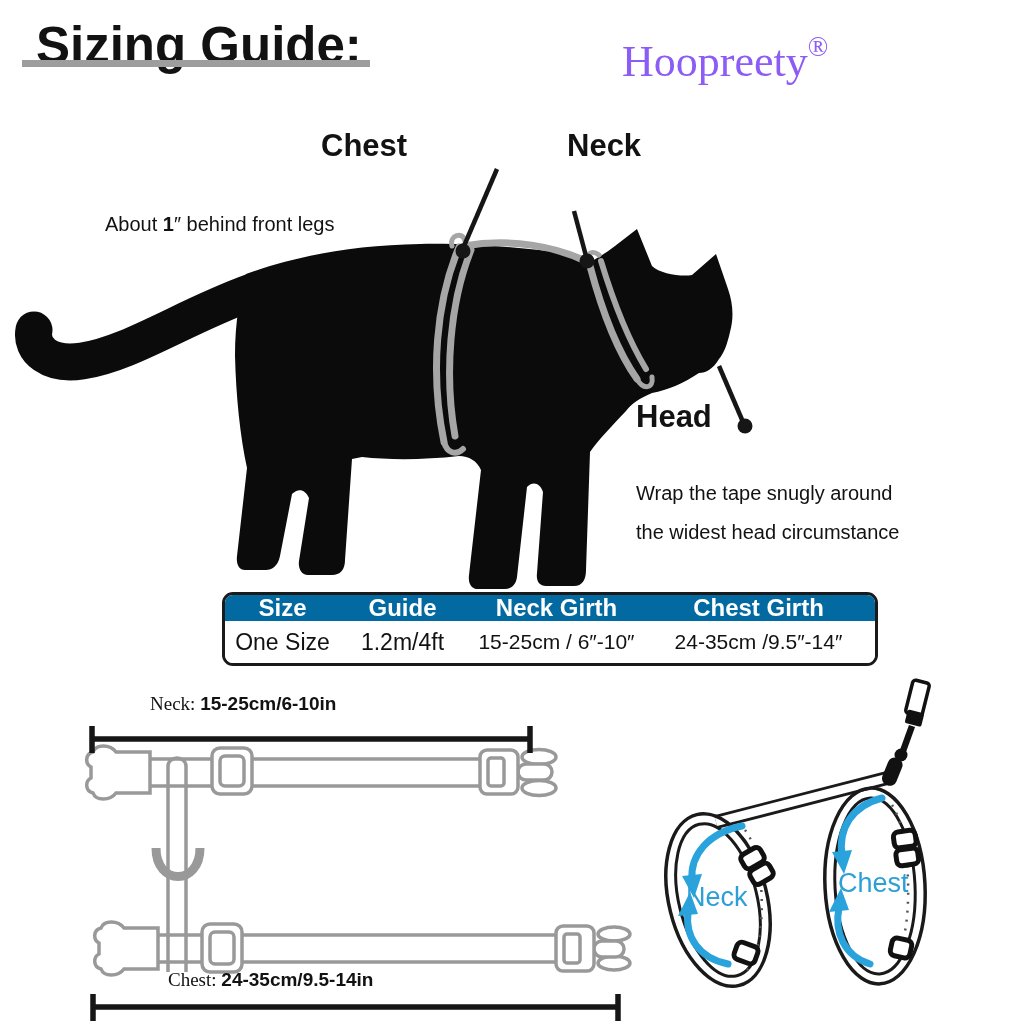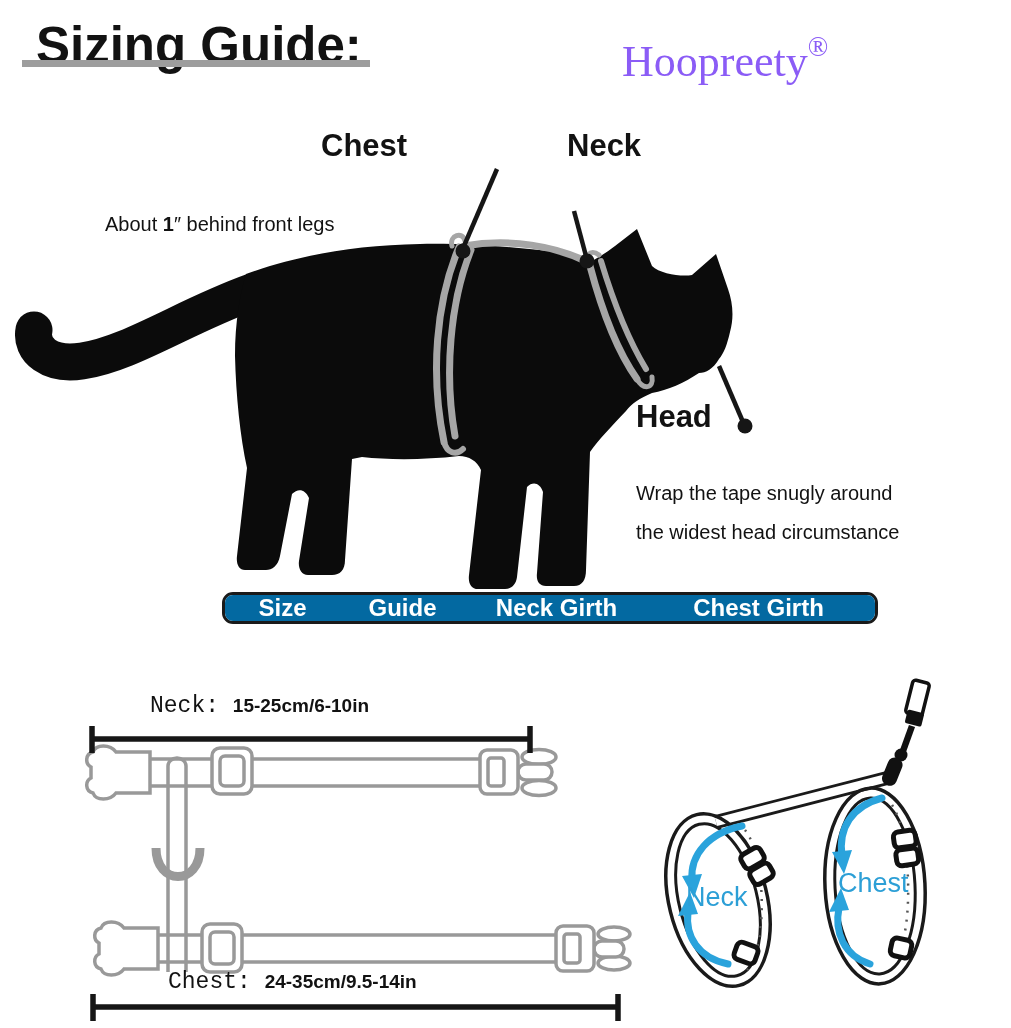--- a/index.html
+++ b/index.html
@@ -15,21 +15,21 @@
   .callout-d b{font-weight:bold;}
   .size-table{left:222px;top:592px;width:650px;border:3px solid #1a1a1a;border-radius:11px;
               overflow:hidden;background:#fff;}
   .tr{display:flex;width:100%;}
   .tr-head{background:#0369a1;color:#ffffff;font-weight:bold;height:26px;font-size:24px;}
   .tr-body{background:#ffffff;height:42px;font-size:23px;}
   .tc{display:flex;align-items:center;justify-content:center;}
   .c1{width:115px;}.c2{width:125px;}.c3{width:183px;}.c4{width:221px;}
   .tc.small{font-size:21px;}
   .measure{white-space:nowrap;}
-  .measure .word{font-family:Liberation Mono, monospace;font-size:23px;}
+  .measure .word{font-family:Liberation Serif, serif;font-size:19px;}
   .measure .val{font-family:"Liberation Sans",sans-serif;font-weight:bold;font-size:19px;}
   .loop-label{color:#2c9fd6;font-size:27px;}
 </style>
 </head>
 <body>
 
 <div class="page">
 
   <svg class="abs" style="left:0;top:0" width="1011" height="1028" viewBox="0 0 1011 1028">
 
@@ -173,20 +173,26 @@
   <div class="abs callout-d" style="left:636px;top:484px">the widest head circumstance</div>
   <div class="abs callout-d" style="left:636px;top:445px">Wrap the tape snugly around</div>
 
   <div class="abs size-table">
     <div class="tr tr-head">
       <div class="tc c1">Size</div>
       <div class="tc c2">Guide</div>
       <div class="tc c3">Neck Girth</div>
       <div class="tc c4">Chest Girth</div>
     </div>
+    <div class="tr tr-body">
+      <div class="tc c1">One Size</div>
+      <div class="tc c2">1.2m/4ft</div>
+      <div class="tc c3 small">15-25cm / 6″-10″</div>
+      <div class="tc c4 small">24-35cm /9.5″-14″</div>
+    </div>
   </div>
 
   <div class="abs measure" style="left:150px;top:693px">
     <span class="word">Neck: </span><span class="val">15-25cm/6-10in</span>
   </div>
   <div class="abs measure" style="left:168px;top:969px">
     <span class="word">Chest: </span><span class="val">24-35cm/9.5-14in</span>
   </div>
 
   <div class="abs loop-label" style="left:686px;top:882px">Neck</div>

